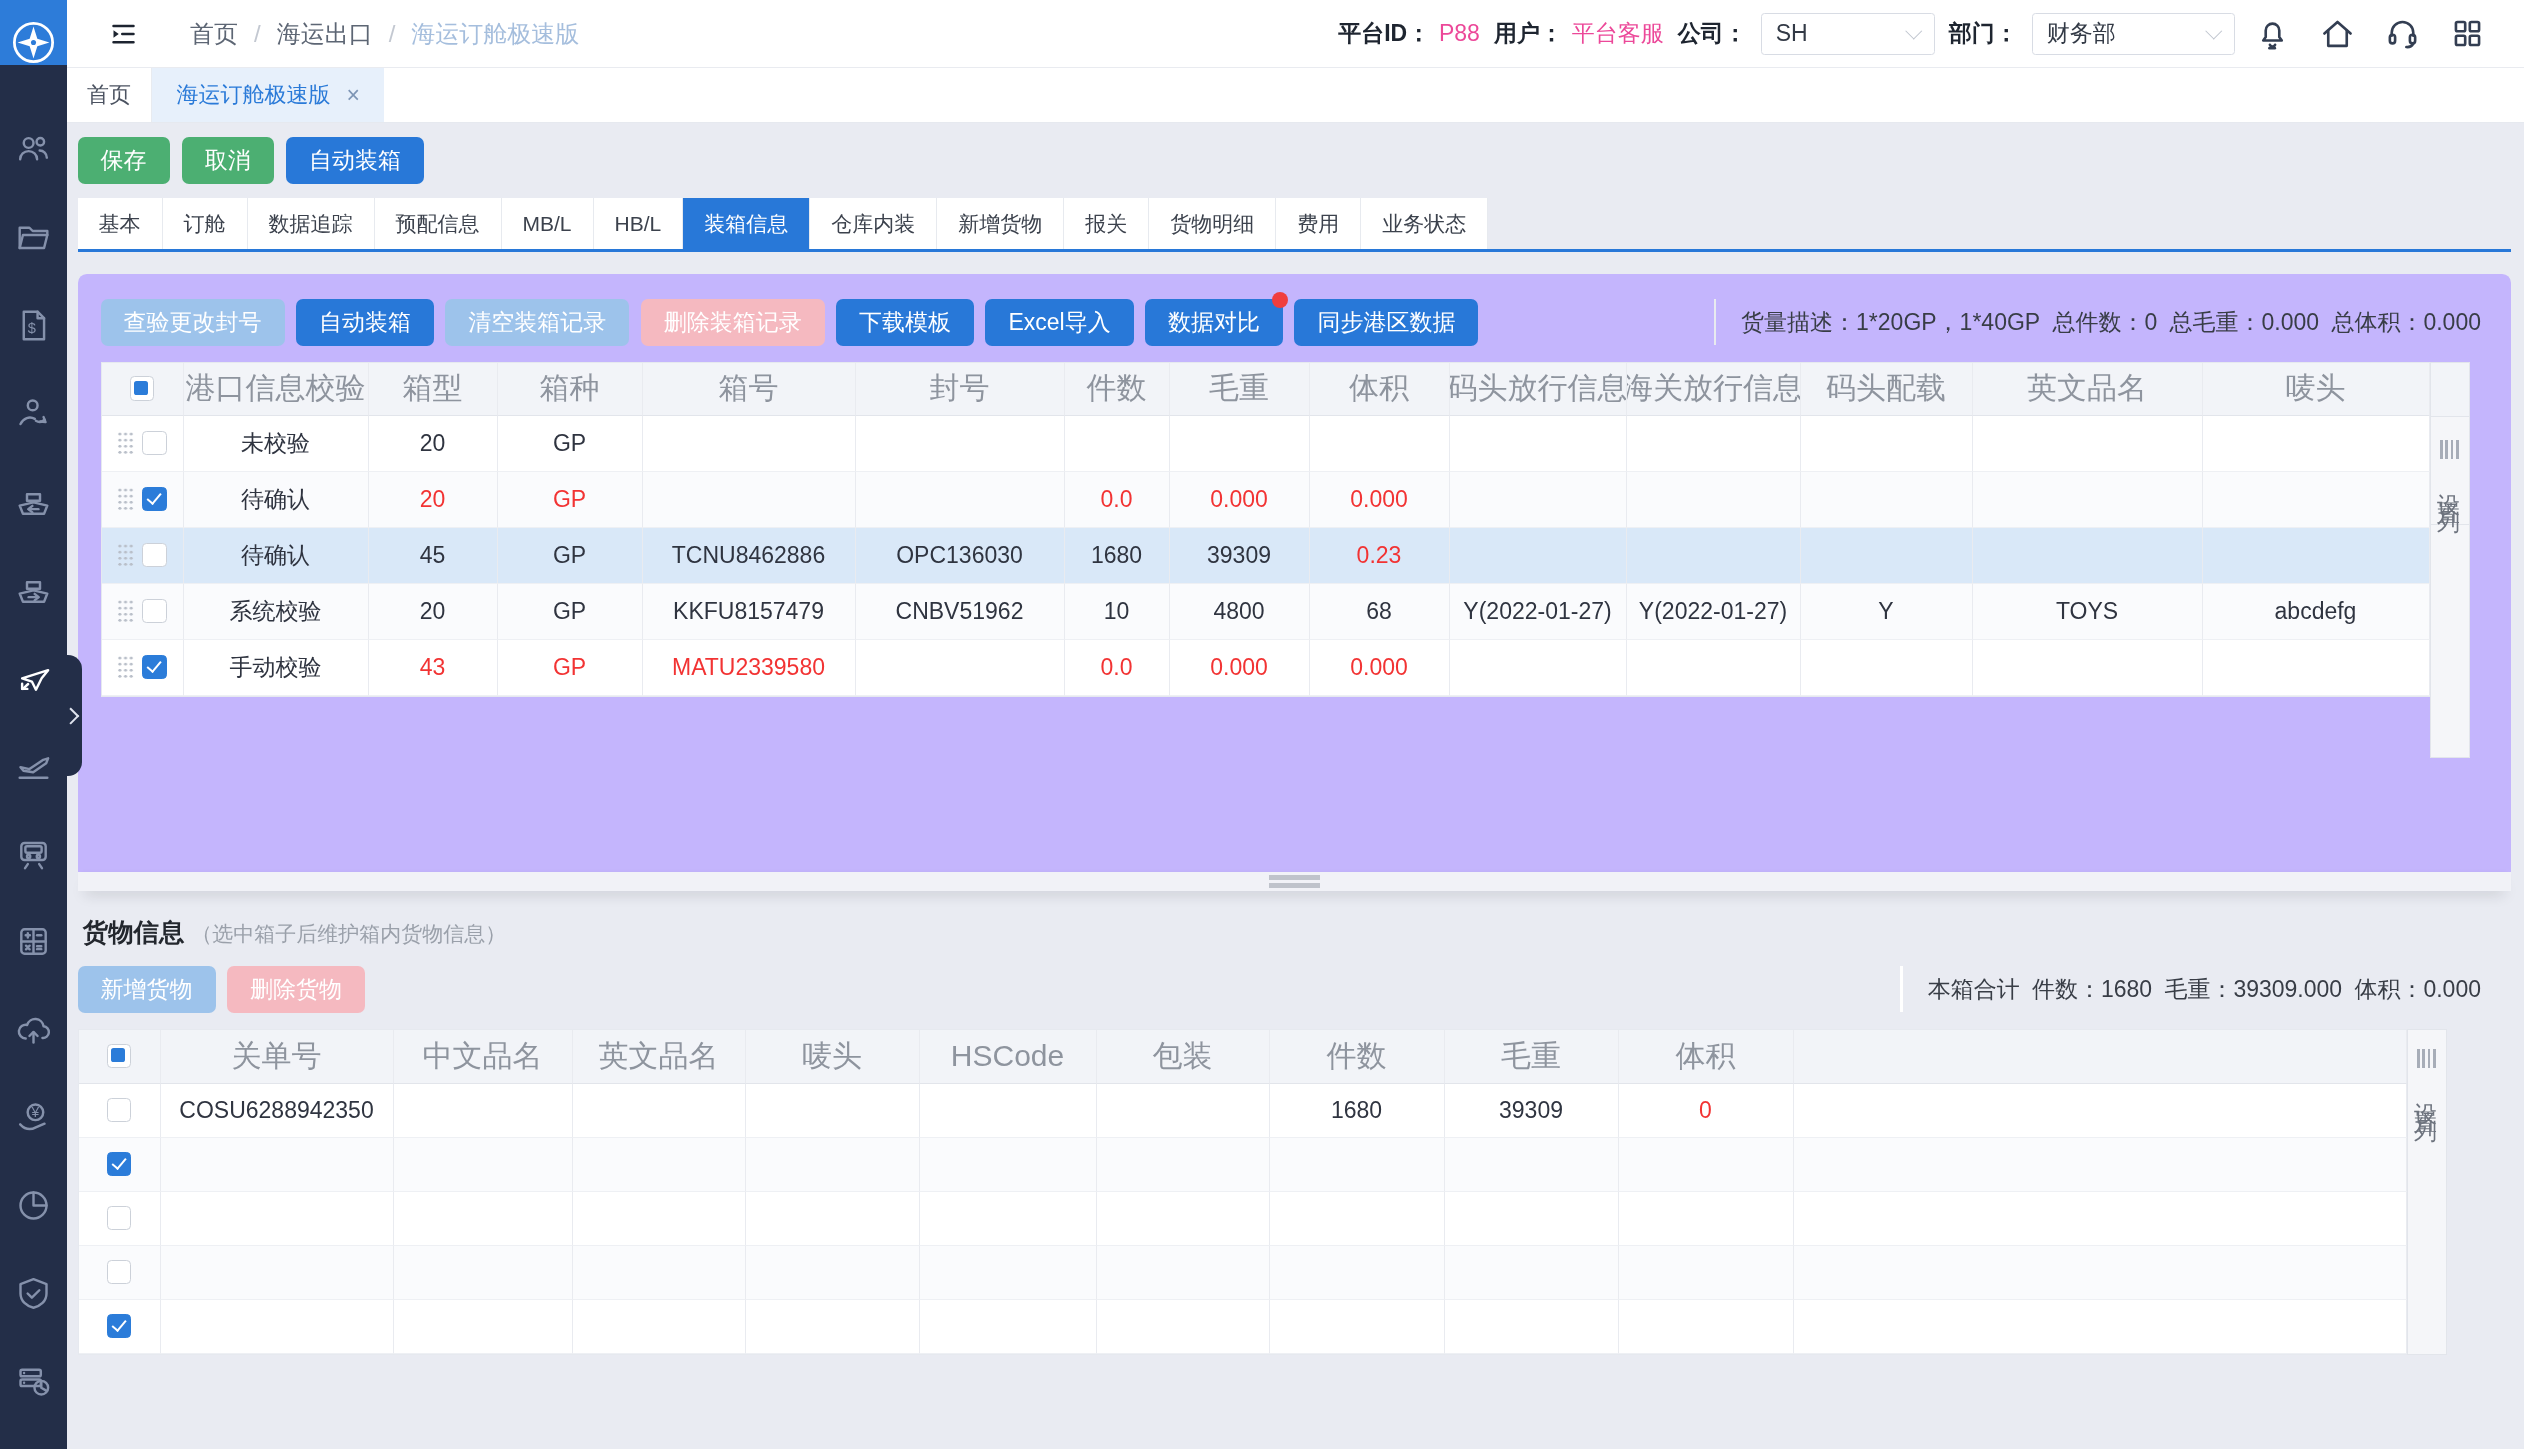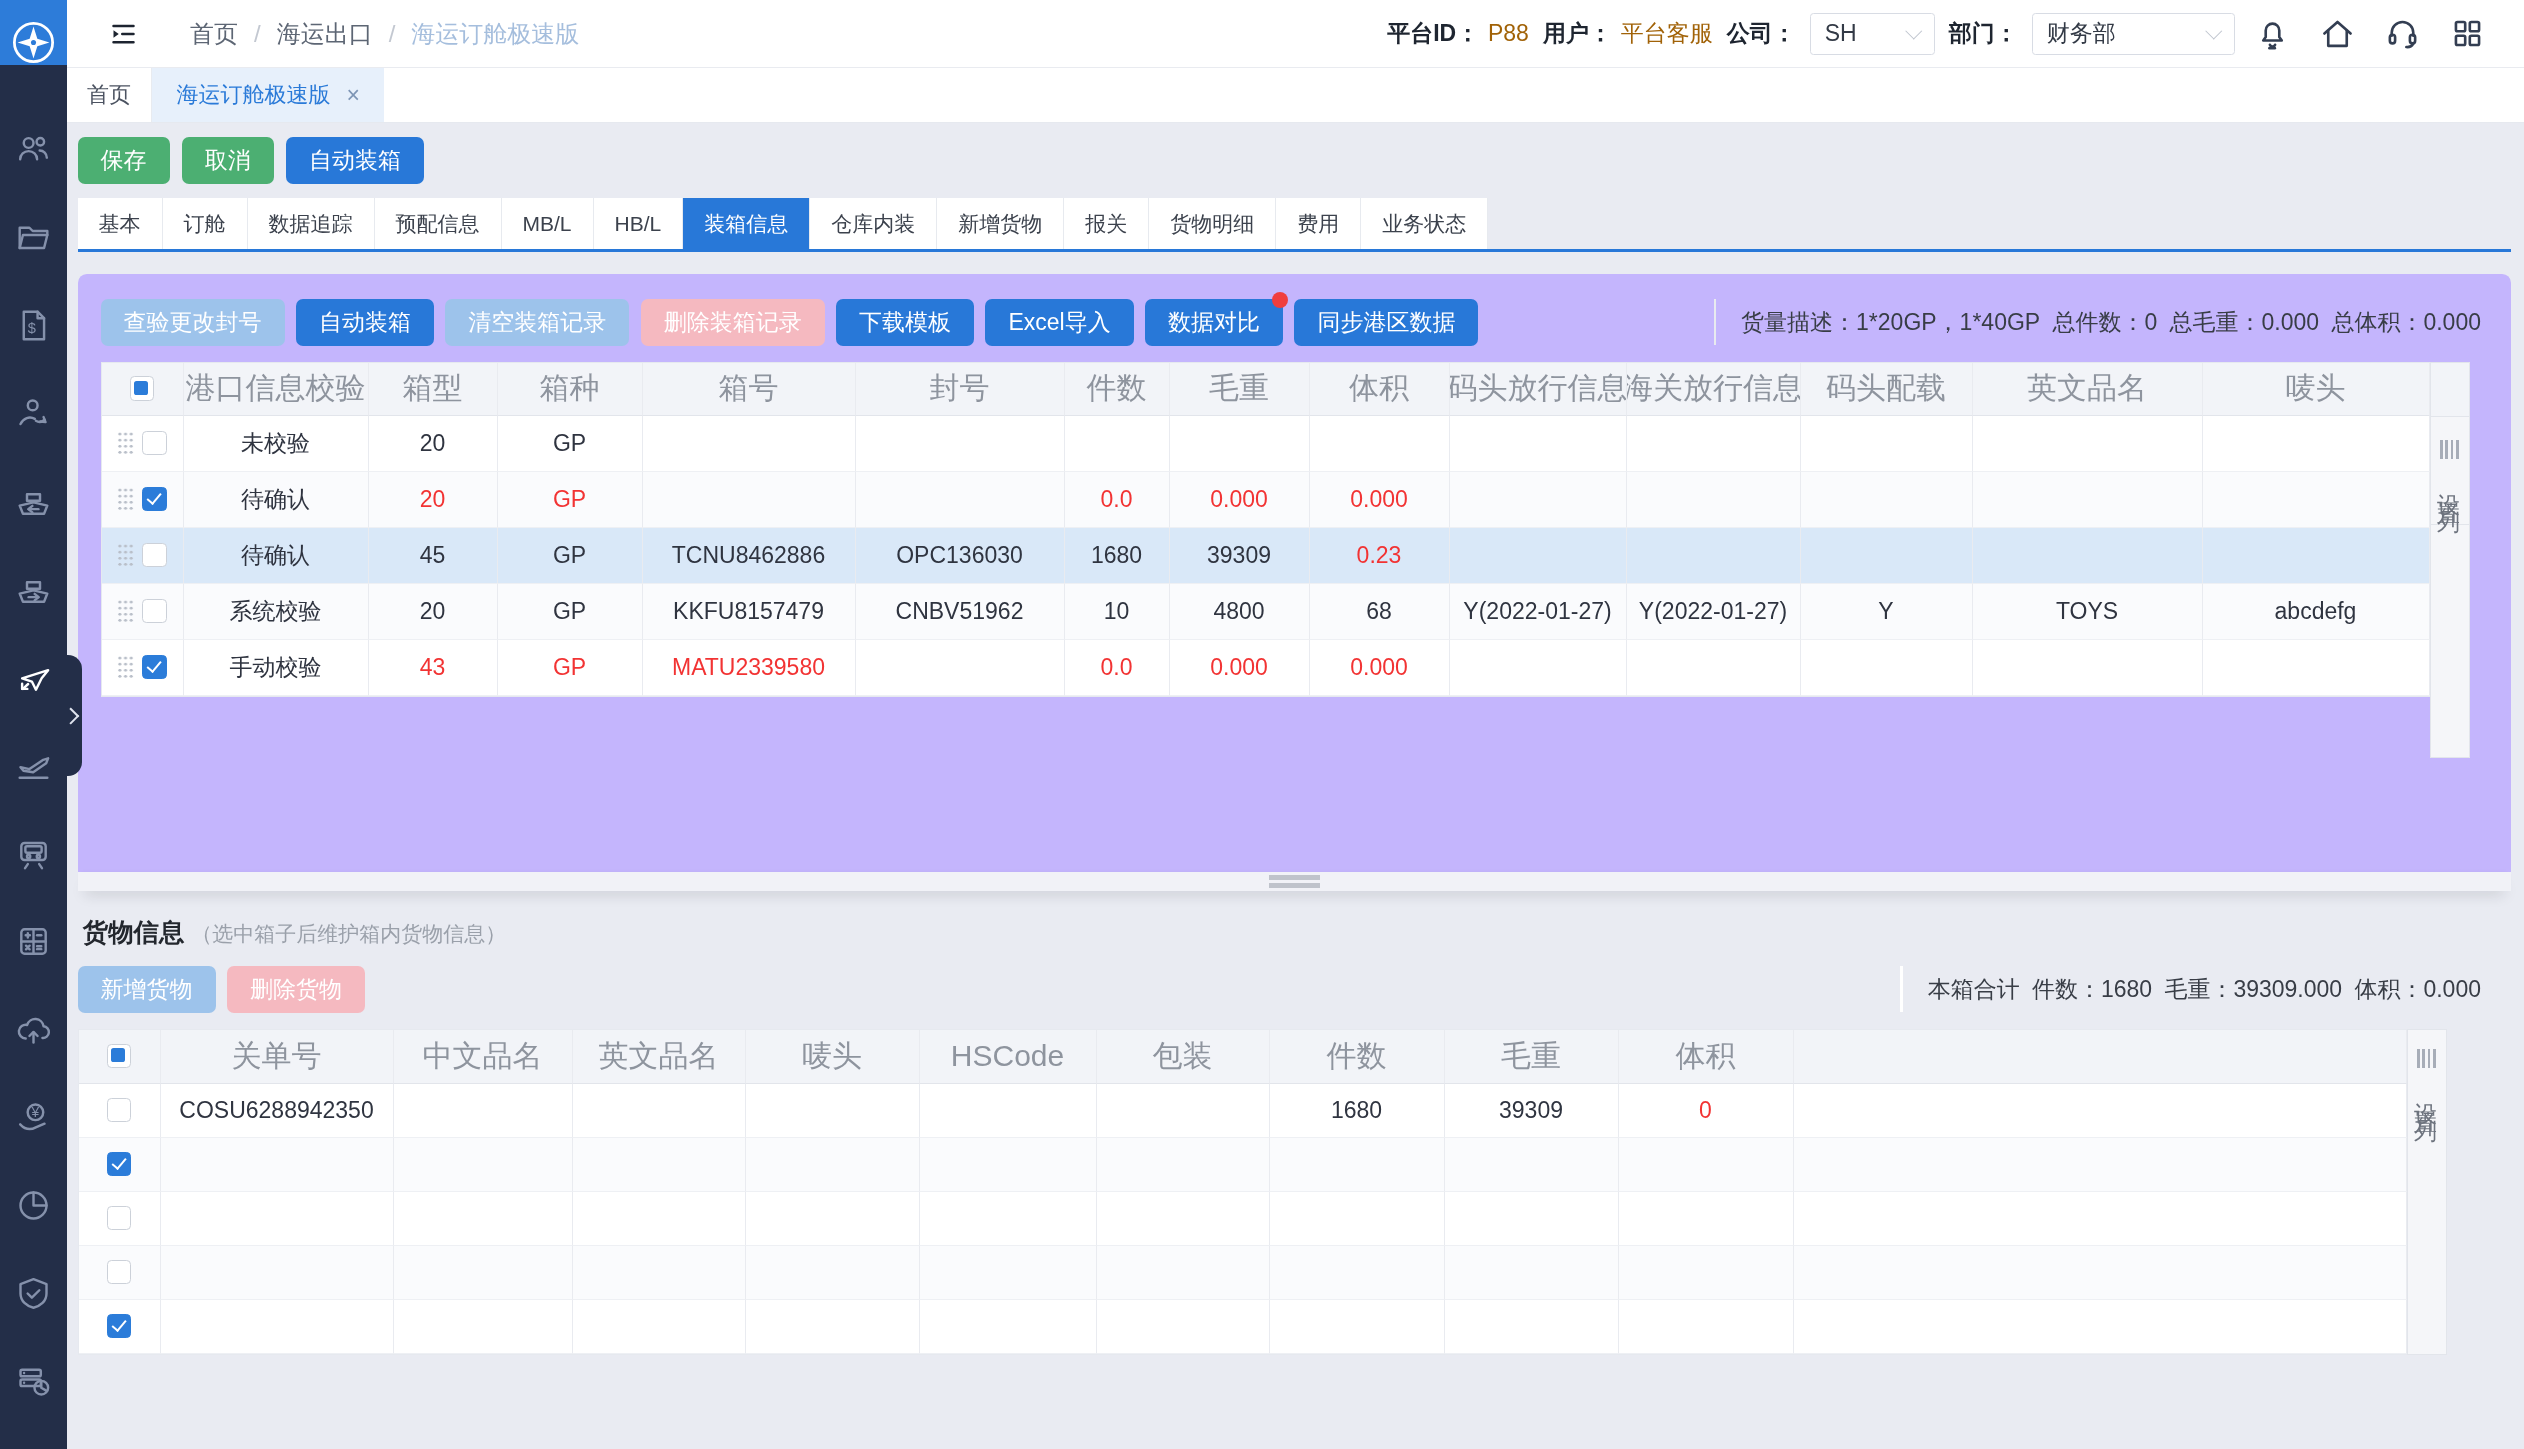--- a/index.html
+++ b/index.html
@@ -28,27 +28,27 @@
           padding:0 39px;box-sizing:border-box;}
   .burger{width:35px;height:30px;color:#1d2430;cursor:pointer;}
   .burger svg{width:35px;height:30px;}
   .crumbs{display:flex;align-items:center;gap:16px;margin-left:49px;font-size:24px;}
   .crumb{color:#5d6674;}
   .crumb.current{color:#a5bedd;}
   .crumb-sep{color:#c3c8d1;}
   .top-right{margin-left:auto;display:flex;align-items:center;gap:14px;}
   .kv{display:flex;align-items:center;gap:8.8px;font-size:23px;}
   .kv .k{font-weight:bold;color:#1e2530;}
-  .kv .v{color:#a16207;}
+  .kv .v{color:#ec4899;}
   .hd-select{display:flex;align-items:center;justify-content:space-between;height:42px;
              border:0.9px solid #d8dce4;border-radius:3.5px;padding:0 14px;font-size:23px;color:#333a46;
              background:#fff;box-sizing:border-box;cursor:pointer;}
   .hd-select .chevron{width:10.5px;height:10.5px;border-right:1.8px solid #bcc2cc;border-bottom:1.8px solid #bcc2cc;
              transform:rotate(45deg);margin-top:-5.3px;margin-left:12.3px;}
-  .w-co{width:125px;} .w-dep{width:203px;}
+  .w-co{width:174px;} .w-dep{width:203px;}
   .top-icons{display:flex;align-items:center;gap:28px;margin-left:5.3px;}
   .tico{width:37px;height:37px;color:#333e52;cursor:pointer;}
   .tico svg{width:37px;height:37px;}
 
   
   .page-tabs{height:54px;background:#fff;display:flex;align-items:stretch;border-bottom:0.9px solid #e6e9ef;}
   .pt{display:flex;align-items:center;justify-content:center;font-size:22px;cursor:pointer;}
   .pt-home{width:84px;color:#4c5361;border-right:0.9px solid #e8ebf0;}
   .pt-active{background:#e7f0fb;color:#2a7ad8;padding:0 24.5px;gap:16px;}
   .pt-close{font-size:23px;color:#7d95b5;line-height:1;}

